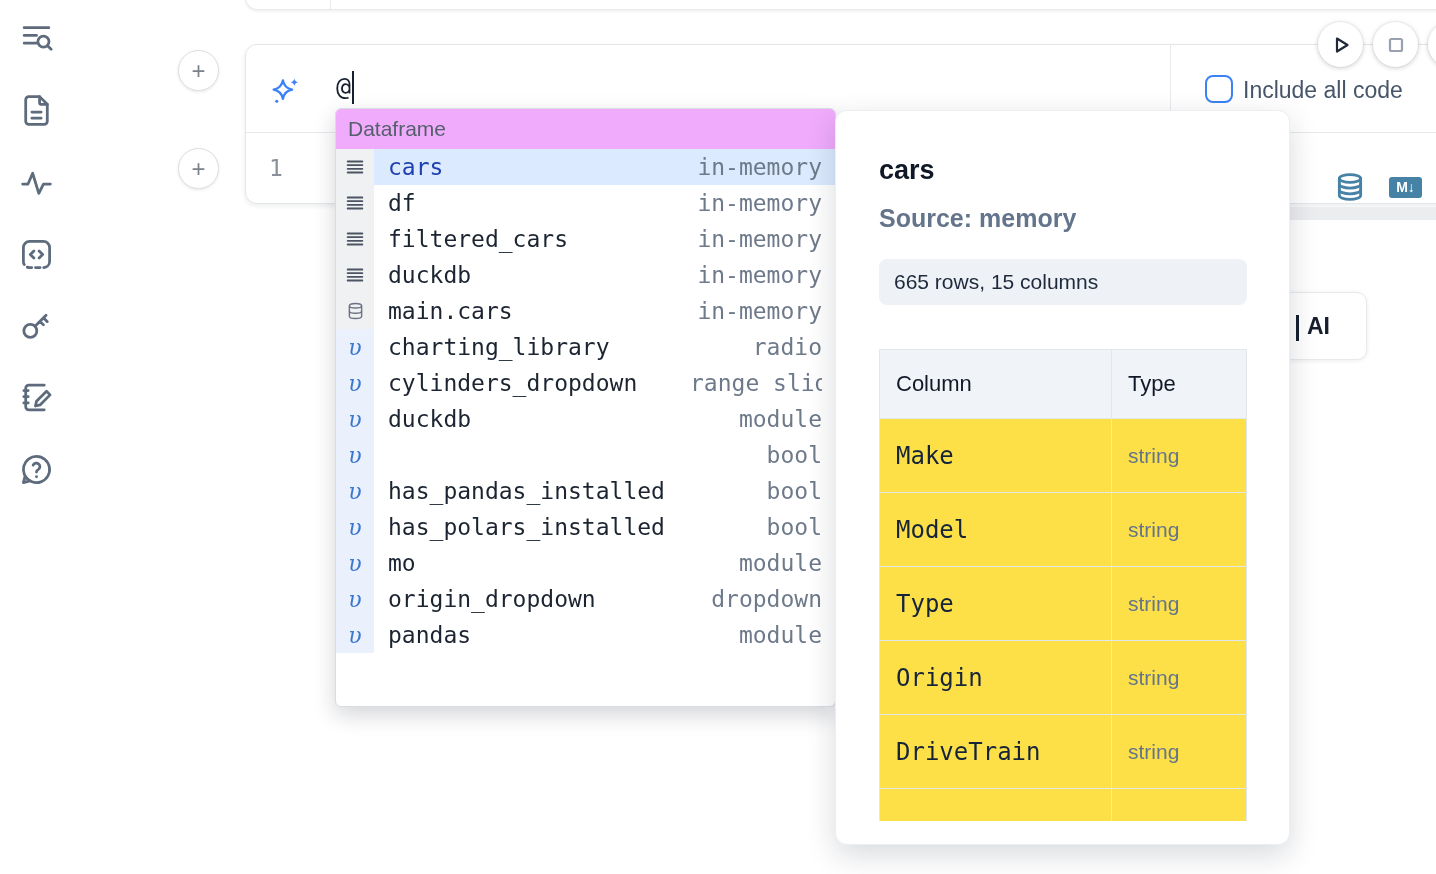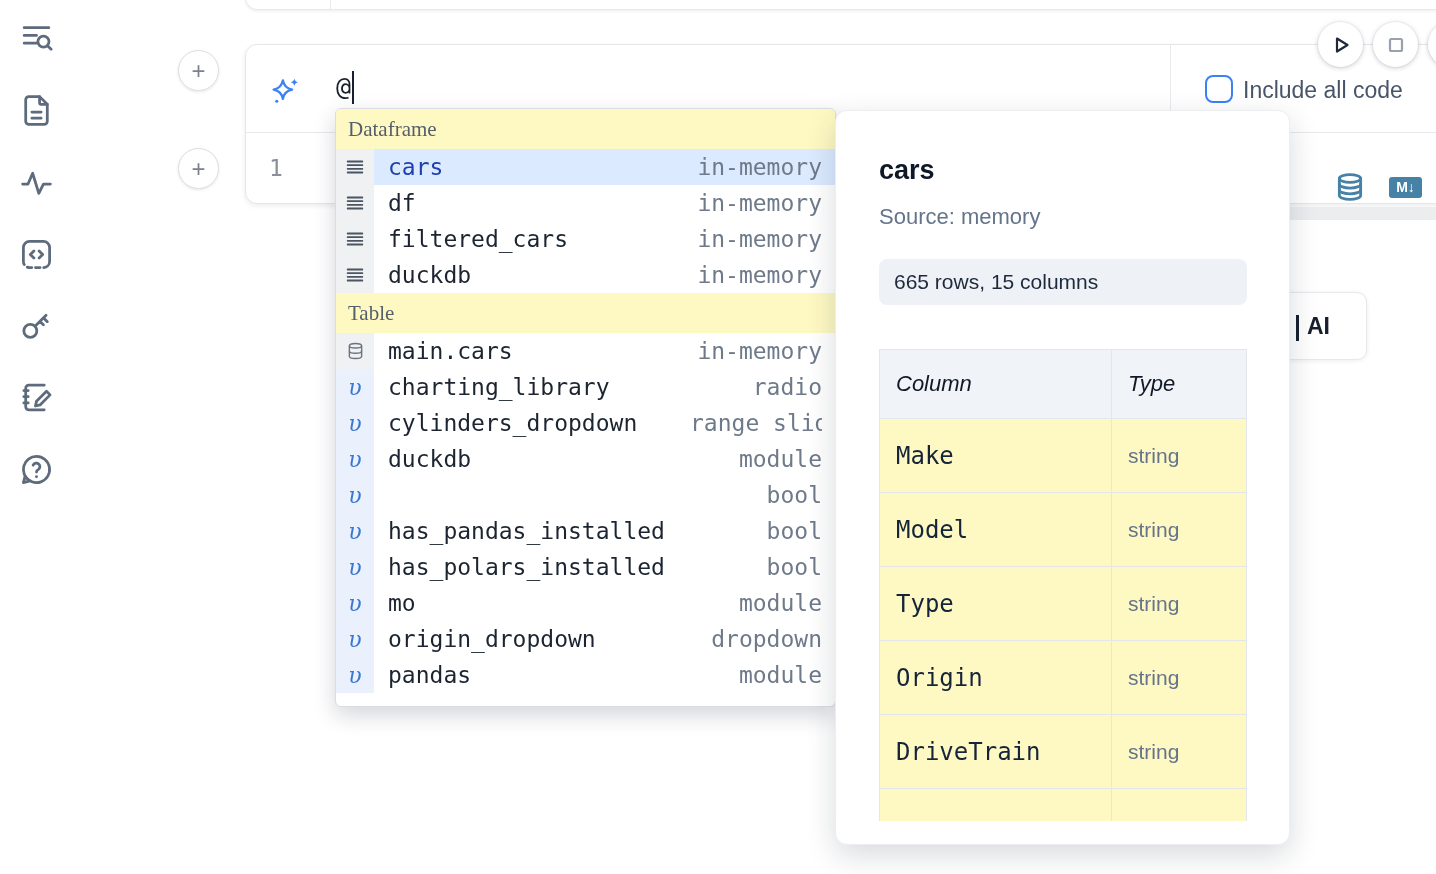--- a/index.html
+++ b/index.html
@@ -84,22 +84,22 @@
   .ai-frag-text { left:1307px; top:313px; font-size:23px; font-weight:bold; color:#16202e; }
 
   
   .menu {
     left:335px; top:108px; width:501px; height:599px;
     background:#fff; border:1px solid #d9dce0; border-radius:6px;
     box-shadow:0 8px 22px rgba(15,23,42,.18); overflow:hidden; z-index:20;
   }
   .m-header {
     height:40px; line-height:40px; padding-left:12px;
-    background:#fef9c3; color:#555f6b; font-size:21px;
-    font-family:Liberation Serif, serif;
+    background:#f0abfc; color:#555f6b; font-size:21px;
+    font-family:Liberation Sans, sans-serif;
   }
   .m-row { display:flex; height:36px; cursor:pointer; }
   .m-gut { flex:0 0 38px; display:flex; align-items:center; justify-content:center; background:#eff1f3; }
   .m-gut.blue { background:#eaf1fc; }
   .m-main { flex:1 1 auto; display:flex; align-items:center; padding:0 13px 0 14px;
             font-family:"DejaVu Sans Mono", monospace; font-size:23px; min-width:0; }
   .m-label { color:#1b2430; white-space:pre; }
   .m-type { margin-left:auto; color:#6e7a8a; white-space:pre; overflow:hidden; }
   .m-row.selected .m-main { background:#dbeafe; }
   .m-row.selected .m-label { color:#1e40af; }
@@ -108,34 +108,34 @@
   .ham svg { width:24px; height:22px; stroke:#4b5563; stroke-width:2; stroke-linecap:round; }
   .sm-db svg { width:21px; height:22px; stroke:#6b7280; stroke-width:1.6; fill:none; }
 
   
   .popover {
     left:835px; top:110px; width:455px; height:735px;
     background:#fff; border:1px solid #eceef1; border-radius:12px;
     box-shadow:0 10px 30px rgba(15,23,42,.16); z-index:30;
   }
   .pv-title { position:absolute; left:43px; top:44px; font-size:27px; font-weight:bold; color:#101827; }
-  .pv-source { position:absolute; left:43px; top:93px; font-size:22px; color:#64748b; }
+  .pv-source { position:absolute; left:43px; top:93px; font-size:25px; color:#64748b;font-weight:bold; }
   .pv-badge {
     position:absolute; left:43px; top:148px; width:368px; height:46px;
     background:#eef2f7; border-radius:8px;
     font-size:21px; color:#1e293b; line-height:46px; padding-left:15px;
   }
   .pv-table {
     position:absolute; left:43px; top:238px; width:368px; height:472px;
     overflow:hidden; font-size:21px;
   }
   .pv-tr { display:flex; border:1px solid #e3e7ec; border-top:none; }
   .pv-tr:first-child { border-top:1px solid #e3e7ec; }
-  .pv-th { background:#f0f3f7; height:70px;font-style:italic; }
-  .pv-td-row { background:#fef9c3; height:74px; }
+  .pv-th { background:#f0f3f7; height:70px; }
+  .pv-td-row { background:#fde047; height:74px; }
   .pv-c1 { flex:0 0 232px; display:flex; align-items:center; padding-left:16px;
            border-right:1px solid #e3e7ec; }
   .pv-c2 { flex:1 1 auto; display:flex; align-items:center; padding-left:16px; }
   .pv-th .pv-c1, .pv-th .pv-c2 { font-size:22px; color:#111827; }
   .pv-td-row .pv-c1 { font-family:"DejaVu Sans Mono", monospace; font-size:24px; color:#16243a; }
   .pv-td-row .pv-c2 { color:#64748b; }
 </style>
 </head>
 <body>
 
@@ -283,21 +283,20 @@
           <svg viewBox="0 0 24 24">
             <path d="M4 6h16M4 10h16M4 14h16M4 18h16"></path>
           </svg>
         </div>
       <div class="m-main">
           <span class="m-label">duckdb</span>
           <span class="m-type">in-memory</span>
         </div>
     </div>
 
-    <div class="m-header mono">Table</div>
 
     <div class="m-row">
       <div class="m-gut sm-db">
         <svg viewBox="0 0 24 24">
             <ellipse cx="12" cy="6" rx="7" ry="2.6"></ellipse>
             <path d="M5 6v12c0 1.4 3.1 2.6 7 2.6s7-1.2 7-2.6V6"></path>
             <path d="M5 12c0 1.4 3.1 2.6 7 2.6s7-1.2 7-2.6"></path>
           </svg>
       </div>
       <div class="m-main">

